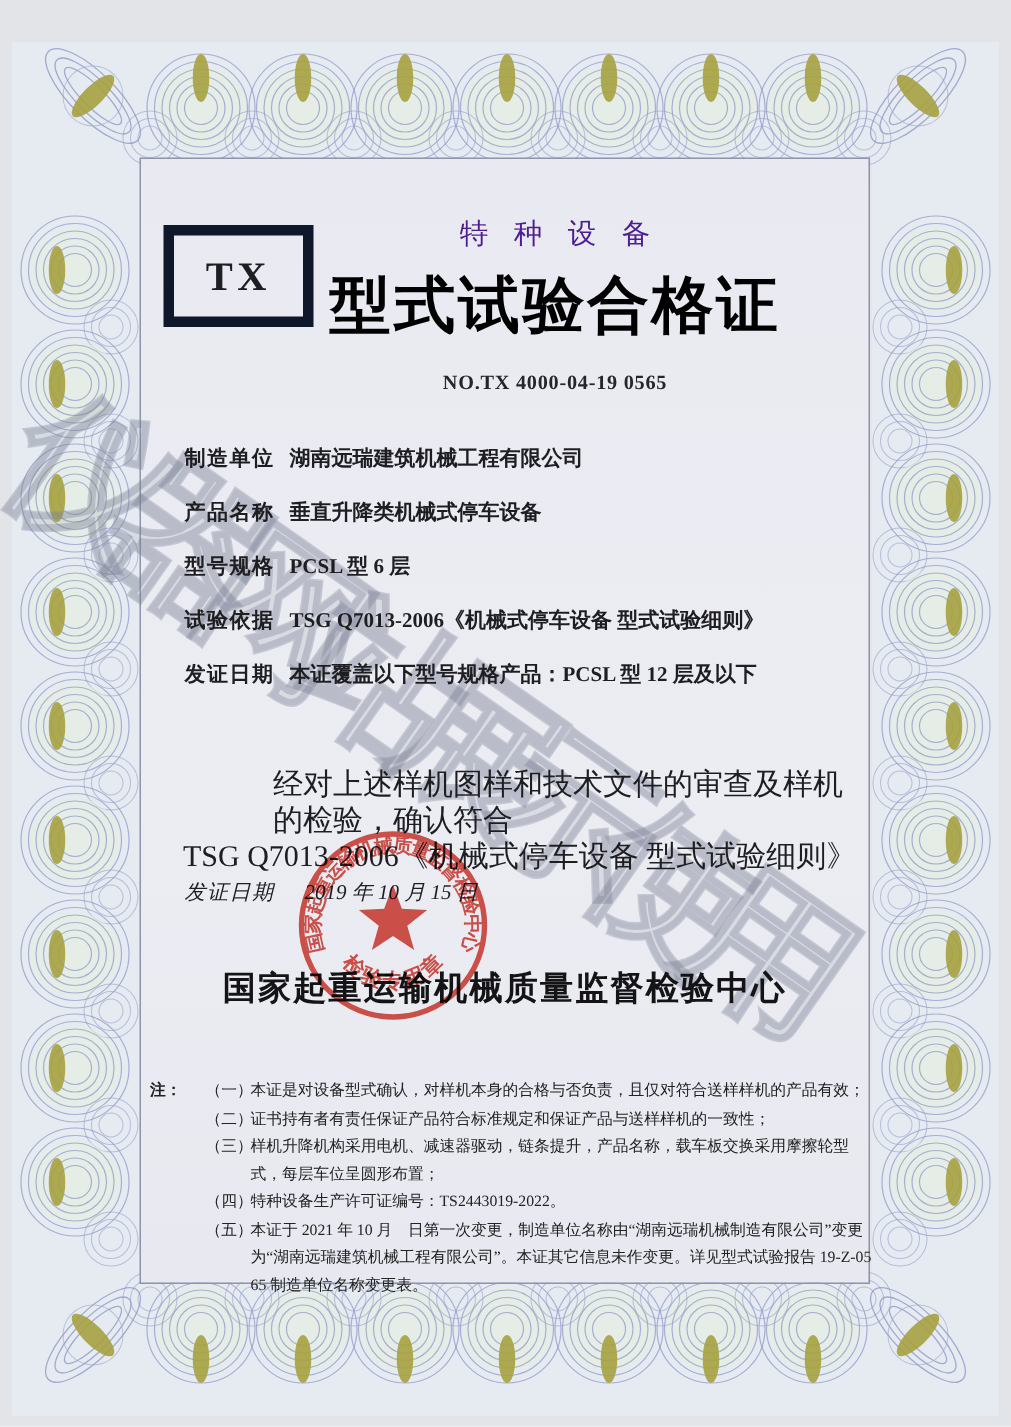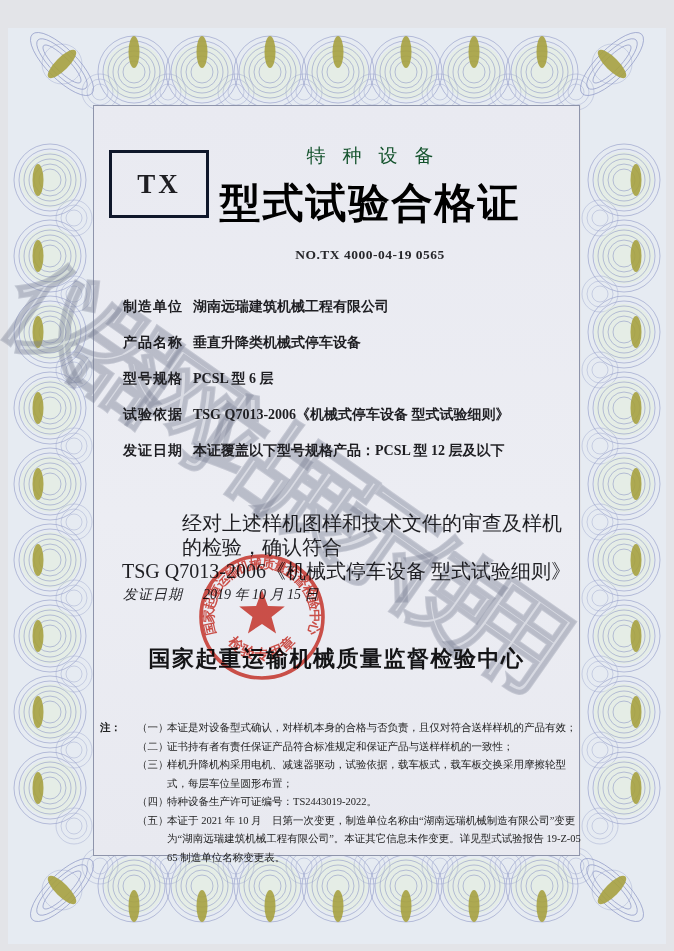--- a/index.html
+++ b/index.html
@@ -18,28 +18,28 @@
   .watermark{
     position:absolute; left:58px; top:232px; z-index:3;
     transform:rotate(35deg); transform-origin:0 0;
     font-size:105px; font-weight:bold; letter-spacing:-26px; white-space:nowrap;
     color:rgba(122,128,150,0.16);
     -webkit-text-stroke:2px rgba(122,128,150,0.34);
     pointer-events:none;
   }
   .tx-box{
     position:absolute; left:109px; top:150px; width:100px; height:68px;
-    border:3px solid #0f172a; box-sizing:border-box; z-index:4;
+    border:7px solid #0f172a; box-sizing:border-box; z-index:4;
     display:flex; align-items:center; justify-content:center;
     font-size:27px; font-weight:bold; letter-spacing:3px;
   }
   .title-small{
     position:absolute; left:160px; top:143px; width:420px; z-index:4;
     text-align:center; font-size:19px; letter-spacing:17px; text-indent:17px;
-    color:#14532d;
+    color:#4c1d95;
   }
   .title-main{
     position:absolute; left:160px; top:176px; width:420px; z-index:4;
     text-align:center; font-size:41px; font-weight:bold; letter-spacing:2px;
     color:#000000;
   }
   .cert-no{
     position:absolute; left:160px; top:247px; width:420px; z-index:4;
     text-align:center; font-size:13.5px; letter-spacing:.5px; color:#26262a;font-weight:bold;
   }
@@ -276,21 +276,21 @@
       <div class="note-row">
         <span class="note-no">（一）</span>
         <span class="note-text">本证是对设备型式确认，对样机本身的合格与否负责，且仅对符合送样样机的产品有效；</span>
       </div>
       <div class="note-row">
         <span class="note-no">（二）</span>
         <span class="note-text">证书持有者有责任保证产品符合标准规定和保证产品与送样样机的一致性；</span>
       </div>
       <div class="note-row">
         <span class="note-no">（三）</span>
-        <span class="note-text">样机升降机构采用电机、减速器驱动，试验依据，载车板式，载车板交换采用摩擦轮型式，每层车位呈圆形布置；</span>
+        <span class="note-text">样机升降机构采用电机、减速器驱动，链条提升，产品名称，载车板交换采用摩擦轮型式，每层车位呈圆形布置；</span>
       </div>
       <div class="note-row">
         <span class="note-no">（四）</span>
         <span class="note-text">特种设备生产许可证编号：TS2443019-2022。</span>
       </div>
       <div class="note-row">
         <span class="note-no">（五）</span>
         <span class="note-text">本证于 2021 年 10 月　日第一次变更，制造单位名称由“湖南远瑞机械制造有限公司”变更为“湖南远瑞建筑机械工程有限公司”。本证其它信息未作变更。详见型式试验报告 19-Z-0565 制造单位名称变更表。</span>
       </div>
     </div>

